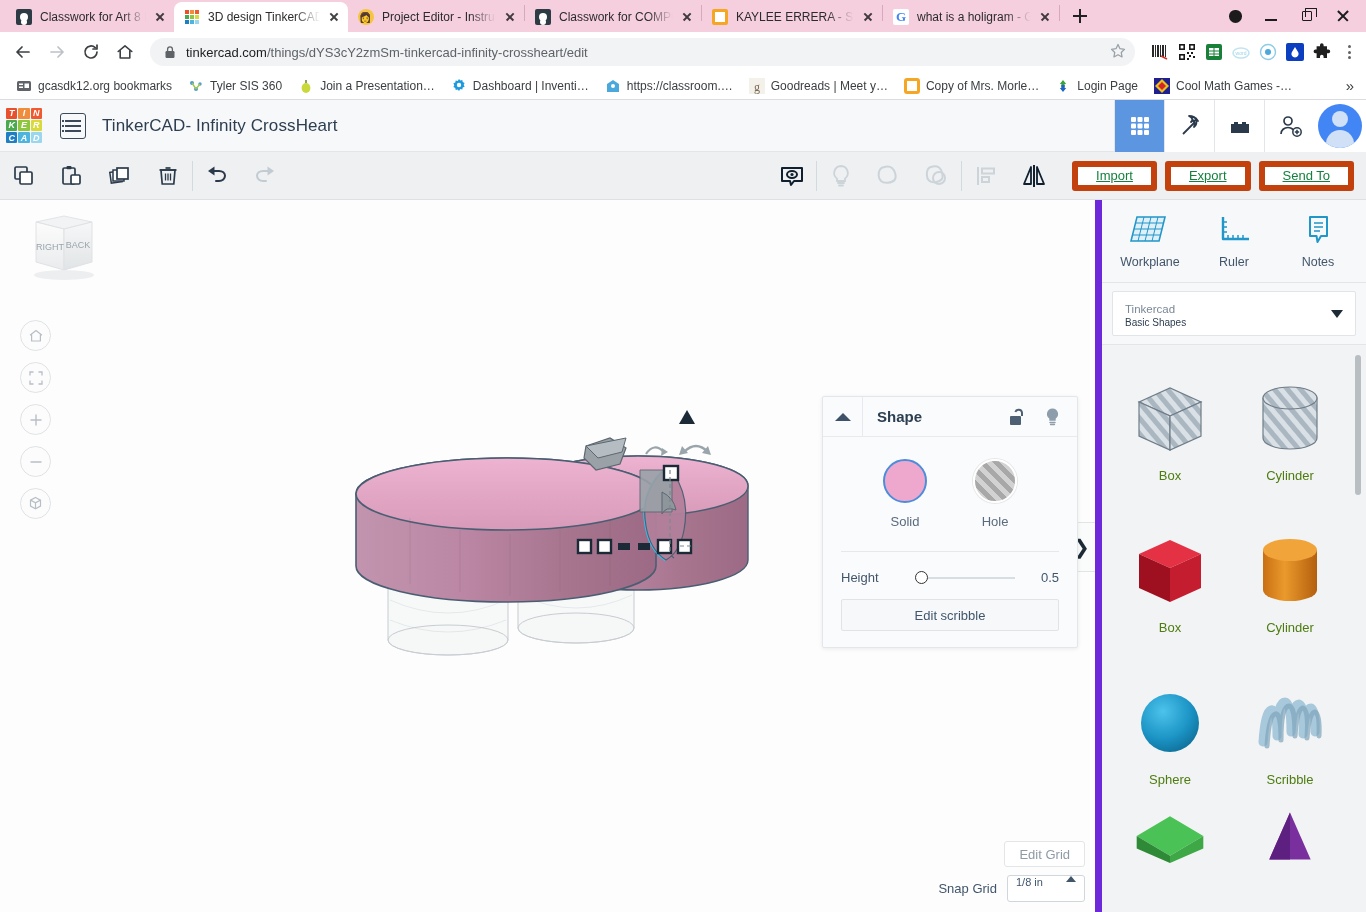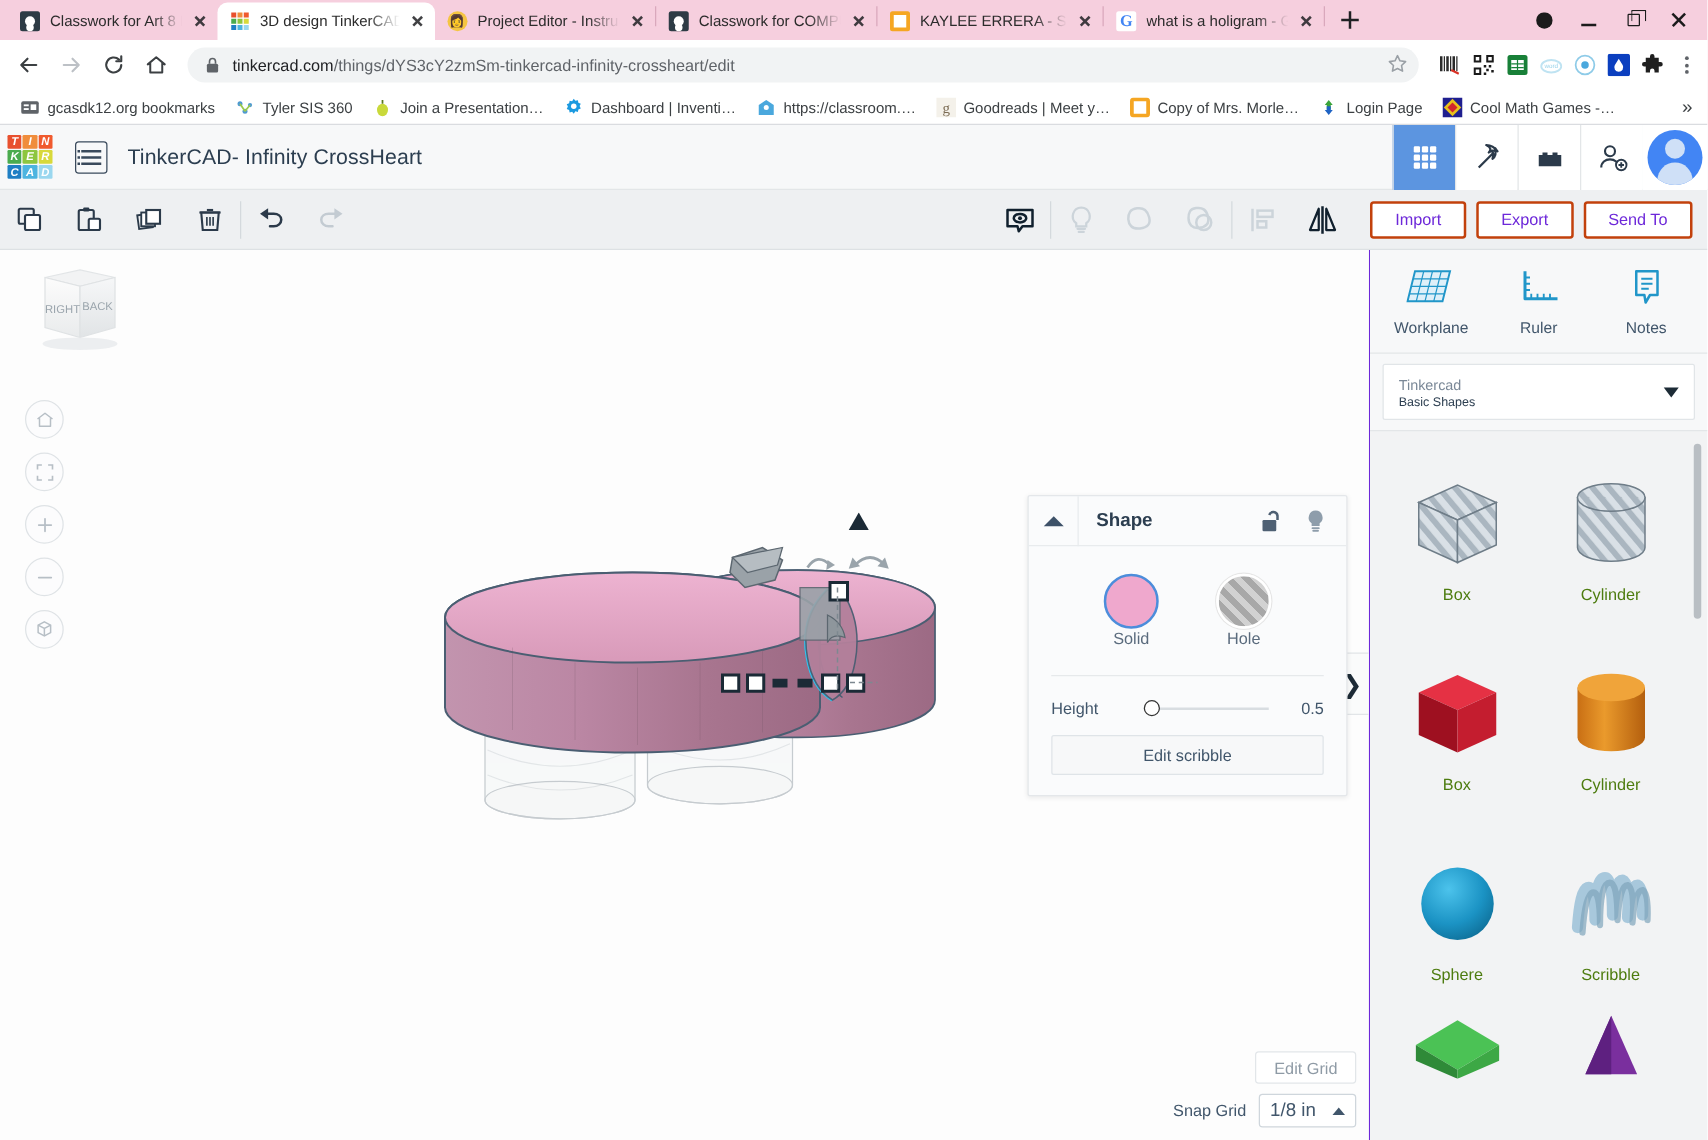--- a/index.html
+++ b/index.html
@@ -162,24 +162,25 @@
   
   #edit-toolbar {
     height: 48px; background: #eef0f2; display: flex; align-items: center;
     border-bottom: 1px solid #dde1e4; position: relative;
   }
   .tb-btn { width: 48px; height: 48px; display: flex; align-items: center; justify-content: center; }
   .tb-sep { width: 1px; height: 30px; background: #d4d9dd; }
   #tb-mid { margin-left: auto; display: flex; align-items: center; }
   #tb-right { display: flex; align-items: center; gap: 8px; padding-right: 12px; margin-left: 14px; }
   .tc-btn {
-    height: 30px; padding: 0 18px; border: 2px solid #c2410c; background: #fff;
-    border-radius: 3px; font-size: 13px; color: #6d28d9;
+    height: 30px; padding: 0 18px; border: 6px solid #c2410c; background: #fff;
+    border-radius: 3px; font-size: 13px; color: #15803d;
     display: flex; align-items: center; justify-content: center;
     font-family: "Liberation Sans", sans-serif;
+    text-decoration: underline;
   }
 
   
   #main { position: relative; width: 1366px; height: 712px; display: flex; }
 
   #viewport {
     position: relative; width: 1095px; height: 712px; overflow: hidden;
     background: #fdfdfd;
   }
   #horizon-fade {
@@ -215,39 +216,39 @@
     flex-direction: column; align-items: flex-end; gap: 8px; z-index: 6;
   }
   #edit-grid-btn {
     height: 26px; padding: 0 14px; border: 1px solid #e2e6e9; background: rgba(255,255,255,.72);
     border-radius: 3px; font-size: 13px; color: #8e9aa5; display: flex; align-items: center;
   }
   #snap-row { display: flex; align-items: center; gap: 10px; }
   #snap-label { font-size: 13px; color: #41566b; }
   #snap-select {
     height: 27px; min-width: 78px; padding: 0 8px; border: 1px solid #cfd6dc;
-    background: rgba(255,255,255,.9); border-radius: 3px; font-size: 15px;
-    color: #41566b; display: flex; align-items: center; justify-content: space-between; gap: 10px;
+    background: rgba(255,255,255,.9); border-radius: 3px; font-size: 11px;
+    color: #41566b; display: flex; justify-content: space-between; gap: 10px;
   }
   .caret-up { width: 0; height: 0; border-left: 5px solid transparent; border-right: 5px solid transparent; border-bottom: 6px solid #41566b; }
 
   
   #shape-panel {
     position: absolute; left: 822px; top: 196px; width: 256px;
     background: #fafbfc; border: 1px solid #e4e7ea; border-radius: 2px;
     box-shadow: 0 1px 4px rgba(0,0,0,.08); z-index: 10;
   }
   #shape-head { height: 40px; display: flex; align-items: center; border-bottom: 1px solid #e8ebed; }
   #collapse-btn { width: 40px; height: 40px; display: flex; align-items: center; justify-content: center; border-right: 1px solid #e8ebed; }
   .tri-up { width: 0; height: 0; border-left: 8px solid transparent; border-right: 8px solid transparent; border-bottom: 8px solid #3d5168; }
   #shape-title { margin-left: 14px; font-size: 15px; font-weight: bold; color: #2c3e50; }
   #shape-head-icons { margin-left: auto; display: flex; align-items: center; gap: 18px; padding-right: 16px; }
   #shape-body { padding: 22px 18px 16px; }
   #mode-row { display: flex; justify-content: center; gap: 46px; }
-  .mode { display: flex; flex-direction: column; align-items: center; gap: 0; }
+  .mode { display: flex; flex-direction: column; align-items: center; gap: 11px; }
   .swatch { width: 44px; height: 44px; border-radius: 50%; }
   .swatch.solid { background: #efa8cd; border: 2px solid #4c8ddb; }
   .swatch.hole {
     background: repeating-linear-gradient(45deg, #a8a8a8 0 5px, #d2d2d2 5px 10px);
     border: 2px solid #fff; box-shadow: 0 0 0 1px #e6e6e6;
   }
   .mode-label { font-size: 13px; color: #5a6b7d; }
   #panel-divider { height: 1px; background: #e6e9eb; margin: 22px 0 0; }
   #height-row { display: flex; align-items: center; padding: 18px 0 14px; }
   #height-label { font-size: 13px; color: #41566b; width: 72px; }
@@ -258,21 +259,21 @@
     background: #fff; border: 1.6px solid #333;
   }
   #height-value { width: 34px; text-align: right; font-size: 13px; color: #41566b; }
   #edit-scribble-btn {
     width: 100%; height: 32px; border: 1px solid #dfe4e8; background: #f7f8f9;
     border-radius: 2px; font-size: 13px; color: #41566b;
     display: flex; align-items: center; justify-content: center;
   }
 
   
-  #sidebar { width: 271px; height: 712px; background: #f7f8f9; border-left: 1px solid #6d28d9; display: flex; flex-direction: column; }
+  #sidebar { width: 271px; height: 712px; background: #f7f8f9; border-left: 7px solid #6d28d9; display: flex; flex-direction: column; }
   #sb-tools { height: 82px; display: flex; align-items: center; justify-content: space-around; padding: 0 6px; }
   .sb-tool { display: flex; flex-direction: column; align-items: center; gap: 6px; width: 80px; }
   .sb-tool-label { font-size: 12.5px; color: #41566b; }
   #sb-divider { height: 1px; background: #e3e6e8; }
   #collection-select {
     margin: 8px 10px; padding: 7px 12px; background: #fff; border: 1px solid #e1e5e8;
     border-radius: 2px; display: flex; align-items: center;
   }
   #collection-text { flex: 1 1 auto; }
   #collection-sub { font-size: 11.5px; color: #7a8897; }

